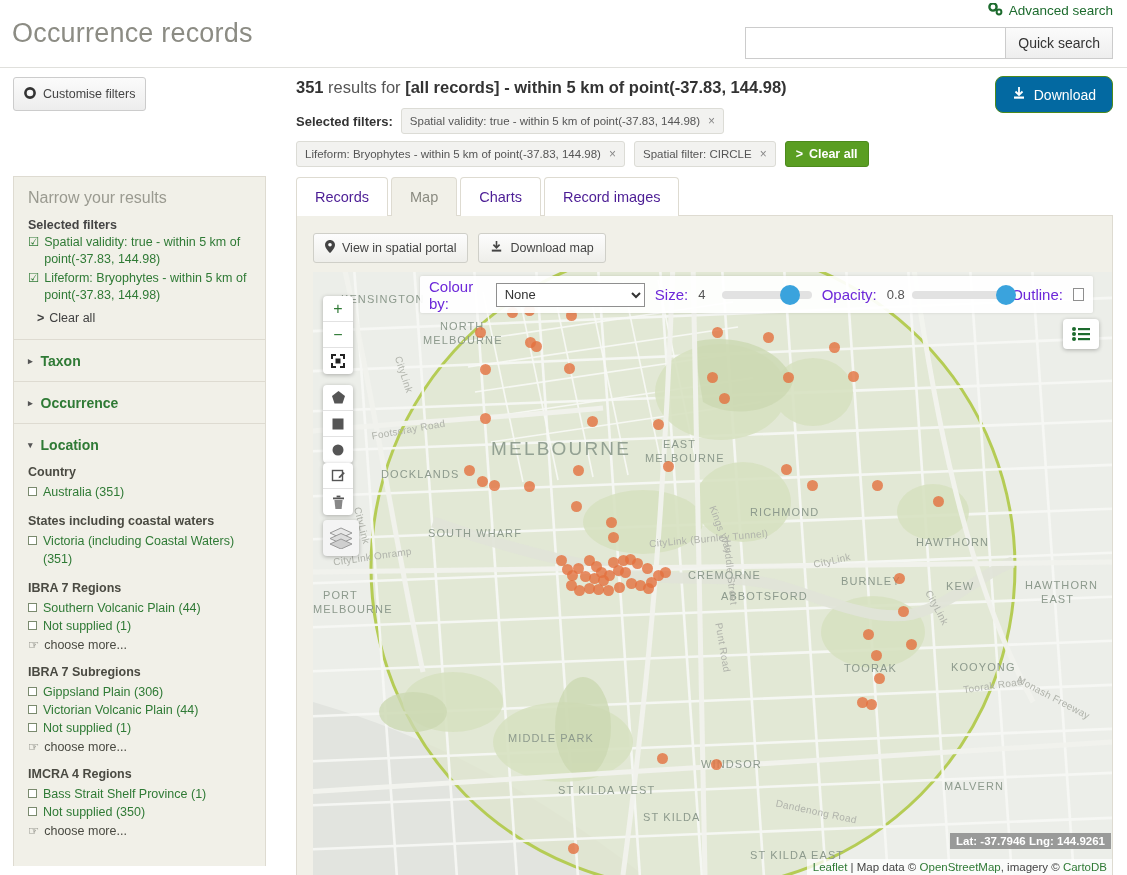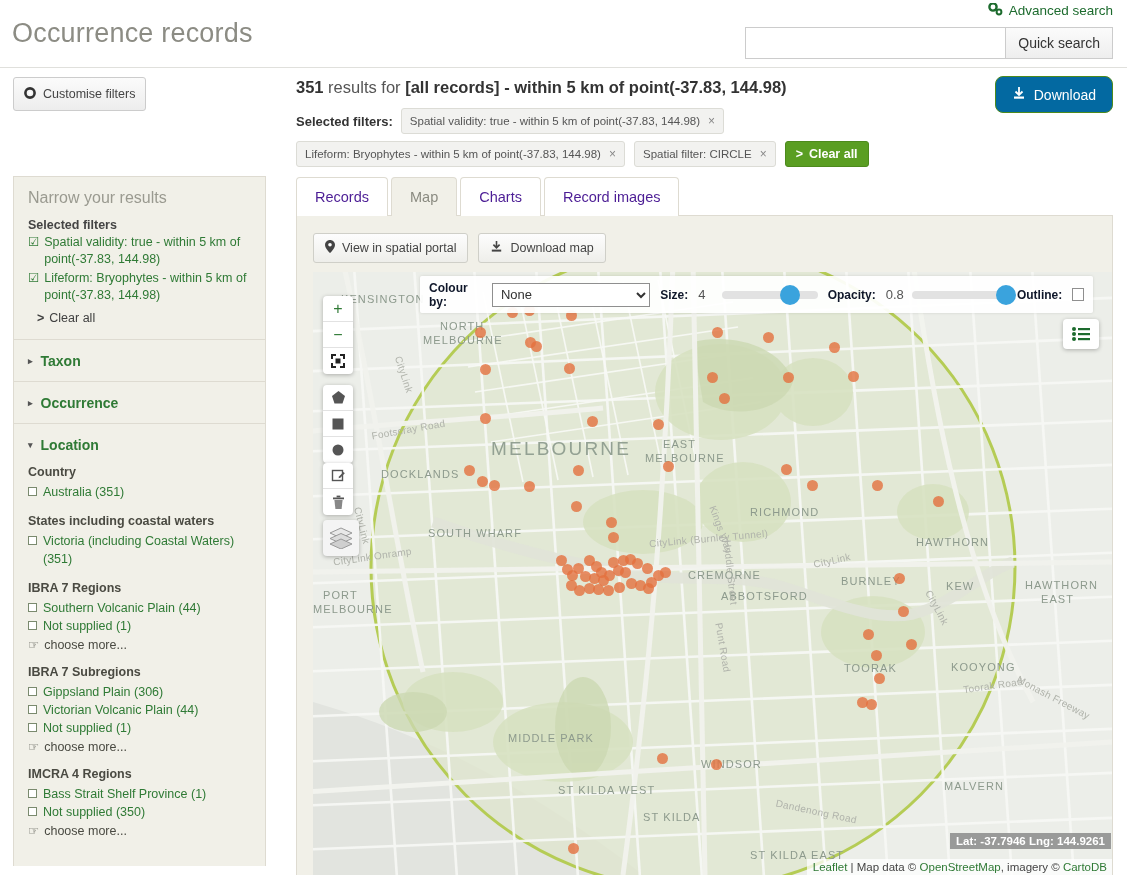--- a/index.html
+++ b/index.html
@@ -200,21 +200,21 @@
   #ctrlbar {
     position: absolute; left: 107px; top: 4px;
     height: 37px; width: 673px;
     background: rgba(255,255,255,0.93);
     border-radius: 2px;
     display: flex; align-items: center;
     padding: 0 9px; gap: 10px;
     box-shadow: 0 0 3px rgba(0,0,0,0.12);
     z-index: 20;
   }
-  #ctrlbar .lab { font-size: 12px; color: #0f172a; font-weight: bold; }
+  #ctrlbar .lab { font-size: 15px; color: #6d28d9; }
   #colour-select {
     width: 178px; height: 24px;
     border: 1px solid #8f8f8f; background: #fff;
     font-size: 13px; color: #333; padding: 0 4px;
     font-family: "Liberation Sans", sans-serif;
   }
   .slider {
     position: relative; width: 108px; height: 8px;
     background: #e2e2e2; border-radius: 4px;
   }

